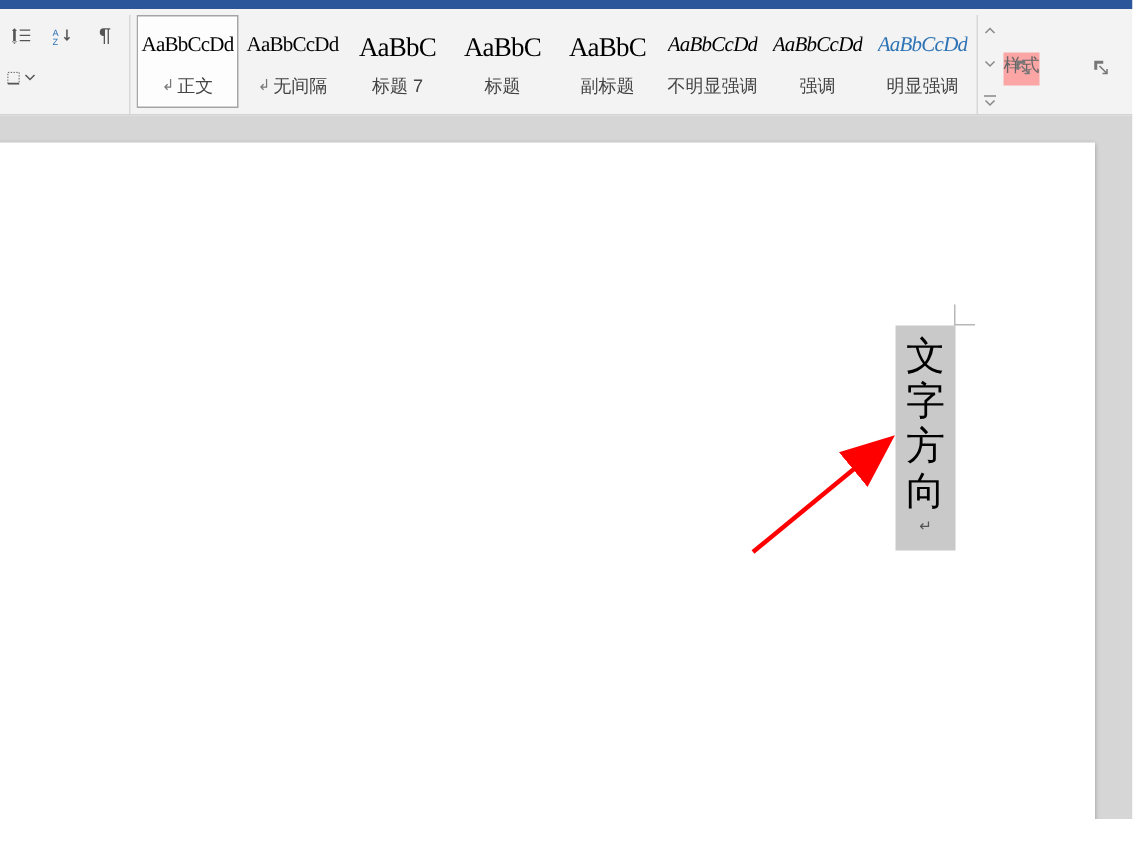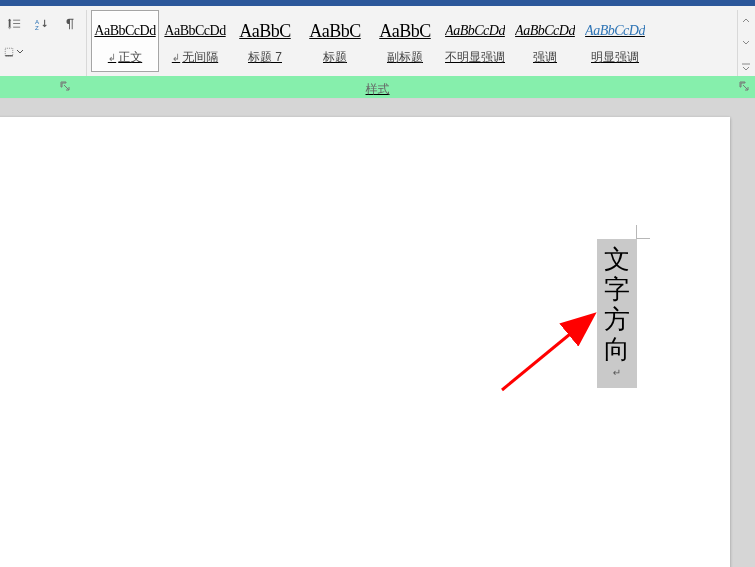--- a/index.html
+++ b/index.html
@@ -12,22 +12,20 @@
     overflow: hidden;
   }
   .title-bar {
     height: 6px;
     background: #2b579a;
   }
   .ribbon {
     background: #f3f3f3;
     border-bottom: 1px solid #d4d4d4;
     display: flex;
-    flex-direction: column;
-    text-decoration: underline;
   }
   .ribbon-row {
     display: flex;
     align-items: stretch;
     height: 70px;
     padding: 4px 2px 0 2px;
   }
   .left-controls {
     display: flex;
     flex-direction: column;
@@ -97,24 +95,25 @@
     margin-left: 2px;
   }
   .scroll-buttons .sb {
     height: 20px;
     display:flex; align-items:center; justify-content:center;
     color:#666;
   }
   .scroll-buttons .sb svg { width:10px; height:10px; }
   .group-label-row {
     display: flex;
-    align-items: flex-end;
+    align-items: flex-start;
     height: 22px;
-    background: #86efac;
+    background: #fca5a5;
     position: relative;
+    margin-top: 29px;
   }
   .group-label {
     flex: 1;
     text-align: center;
     color: #666;
     font-size: 12px;
   }
   .launcher {
     position: absolute;
     right: 4px;

